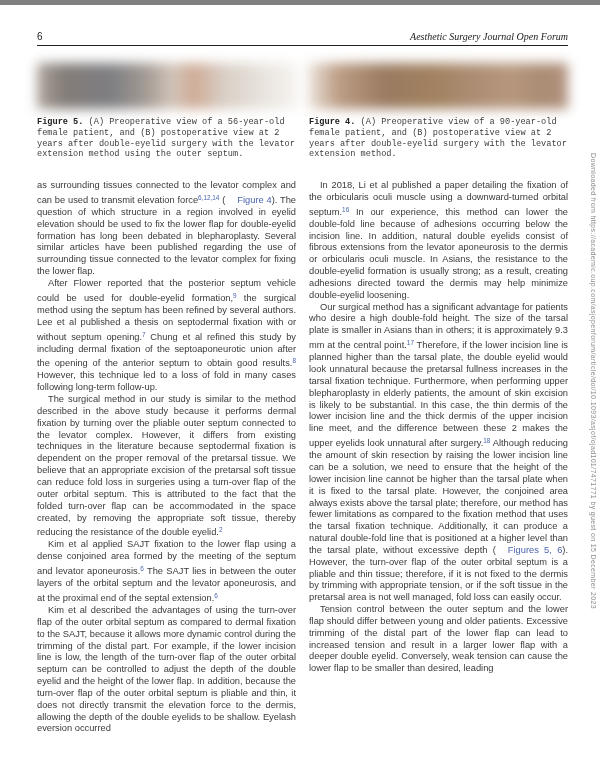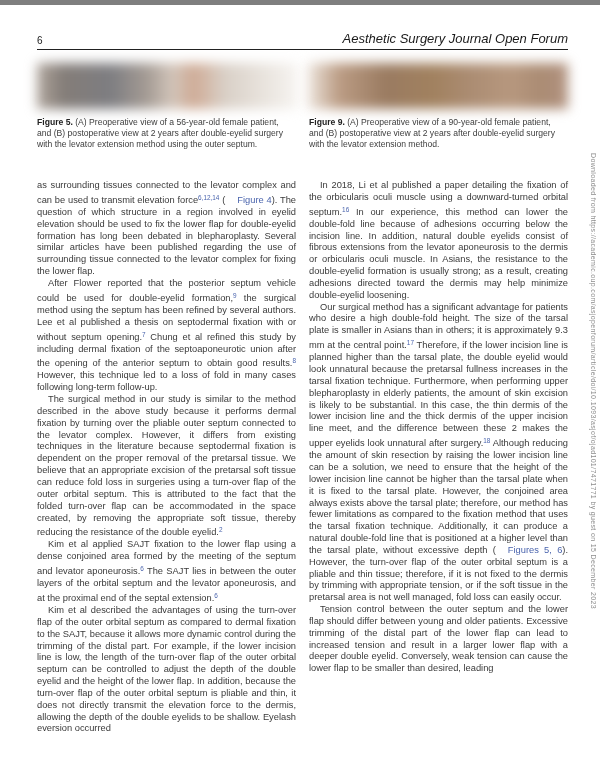--- a/index.html
+++ b/index.html
@@ -16,21 +16,21 @@
     width: 600px; height: 5px;
     background: var(--topbar, #7f7f7f);
   }
   .page-header {
     position: absolute; top: 31px; left: 37px; width: 531px;
     display: flex; justify-content: space-between; align-items: flex-end;
     border-bottom: 1.5px solid #222222;
     padding-bottom: 3px;
   }
   .page-number { font-size: 10px; color: #1a1a1a; }
-  .journal-title { font-size: 13px; font-style: italic; color: #1a1a1a; }
+  .journal-title { font-size: 10px; font-style: italic; color: #1a1a1a; font-family: Liberation Serif, serif; }
 
   .figures-strip {
     position: absolute; top: 63px; left: 37px; width: 531px; height: 46px;
     display: flex; gap: 10px;
   }
   .fig-img { flex: 1; height: 46px; filter: blur(6px); }
   .fig-img.left {
     background: linear-gradient(90deg,
       #b0a69d 0%, #847d78 10%, #7d7d81 28%, #a49b94 42%,
       #d2c5ba 52%, #cfab96 60%, #d9d0c7 72%, #eeeae5 92%, #f7f4f1 100%);
@@ -41,20 +41,21 @@
       #ab8c72 62%, #b7987f 78%, #aa8b73 90%, #b29381 100%);
   }
 
   .captions-row {
     position: absolute; top: 117px; left: 37px; width: 531px;
     display: flex; gap: 14px;
   }
   .caption {
     width: 258px; font-size: 8.6px; line-height: 10.8px; color: #3d3d3d;
     text-align: left;
+    font-family: Liberation Mono, monospace;
   }
   .caption b { color: #222222; }
 
   .columns {
     position: absolute; top: 180px; left: 37px; width: 531px;
     display: flex; gap: 13px;
   }
   .col { width: 259px; }
   .para {
     font-size: 9.3px; line-height: 11.85px;
@@ -87,21 +88,21 @@
   <span class="journal-title">Aesthetic Surgery Journal Open Forum</span>
 </div>
 
 <div class="figures-strip">
   <div class="fig-img left"></div>
   <div class="fig-img right"></div>
 </div>
 
 <div class="captions-row">
   <div class="caption"><b>Figure 5.</b><span> (A) Preoperative view of a 56-year-old female patient, and (B) postoperative view at 2 years after double-eyelid surgery with the levator extension method using the outer septum.</span></div>
-  <div class="caption"><b>Figure 9.</b><span> (A) Preoperative view of a 90-year-old female patient, and (B) postoperative view at 2 years after double-eyelid surgery with the levator extension method.</span></div>
+  <div class="caption"><b>Figure 4.</b><span> (A) Preoperative view of a 90-year-old female patient, and (B) postoperative view at 2 years after double-eyelid surgery with the levator extension method.</span></div>
 </div>
 
 <div class="columns">
   <div class="col">
       <p class="para"><span>as surrounding tissues connected to the levator complex and can be used to transmit elevation force</span><span class="sup-link">6,12,14</span><span> (</span><span class="ref-link">Figure 4</span><span>). The question of which structure in a region involved in eyelid elevation should be used to fix the lower flap for double-eyelid formation has long been debated in blepharoplasty. Several similar articles have been published regarding the use of surrounding tissue connected to the levator complex for fixing the lower flap.</span></p>
       <p class="para indent"><span>After Flower reported that the posterior septum vehicle could be used for double-eyelid formation,</span><span class="sup-link">9</span><span> the surgical method using the septum has been refined by several authors. Lee et al published a thesis on septodermal fixation with or without septum opening.</span><span class="sup-link">7</span><span> Chung et al refined this study by including dermal fixation of the septoaponeurotic union after the opening of the anterior septum to obtain good results.</span><span class="sup-link">8</span><span> However, this technique led to a loss of fold in many cases following long-term follow-up.</span></p>
       <p class="para indent"><span>The surgical method in our study is similar to the method described in the above study because it performs dermal fixation by turning over the pliable outer septum connected to the levator complex. However, it differs from existing techniques in the literature because septodermal fixation is dependent on the proper removal of the pretarsal tissue. We believe that an appropriate excision of the pretarsal soft tissue can reduce fold loss in surgeries using a turn-over flap of the outer orbital septum. This is attributed to the fact that the folded turn-over flap can be accommodated in the space created, by removing the appropriate soft tissue, thereby reducing the resistance of the double eyelid.</span><span class="sup-link">2</span></p>
       <p class="para indent"><span>Kim et al applied SAJT fixation to the lower flap using a dense conjoined area formed by the meeting of the septum and levator aponeurosis.</span><span class="sup-link">6</span><span> The SAJT lies in between the outer layers of the orbital septum and the levator aponeurosis, and at the proximal end of the septal extension.</span><span class="sup-link">6</span></p>
       <p class="para indent"><span>Kim et al described the advantages of using the turn-over flap of the outer orbital septum as compared to dermal fixation to the SAJT, because it allows more dynamic control during the trimming of the distal part. For example, if the lower incision line is low, the length of the turn-over flap of the outer orbital septum can be controlled to adjust the depth of the double eyelid and the height of the lower flap. In addition, because the turn-over flap of the outer orbital septum is pliable and thin, it does not directly transmit the elevation force to the dermis, allowing the depth of the double eyelids to be shallow. Eyelash eversion occurred</span></p>
     </div>

